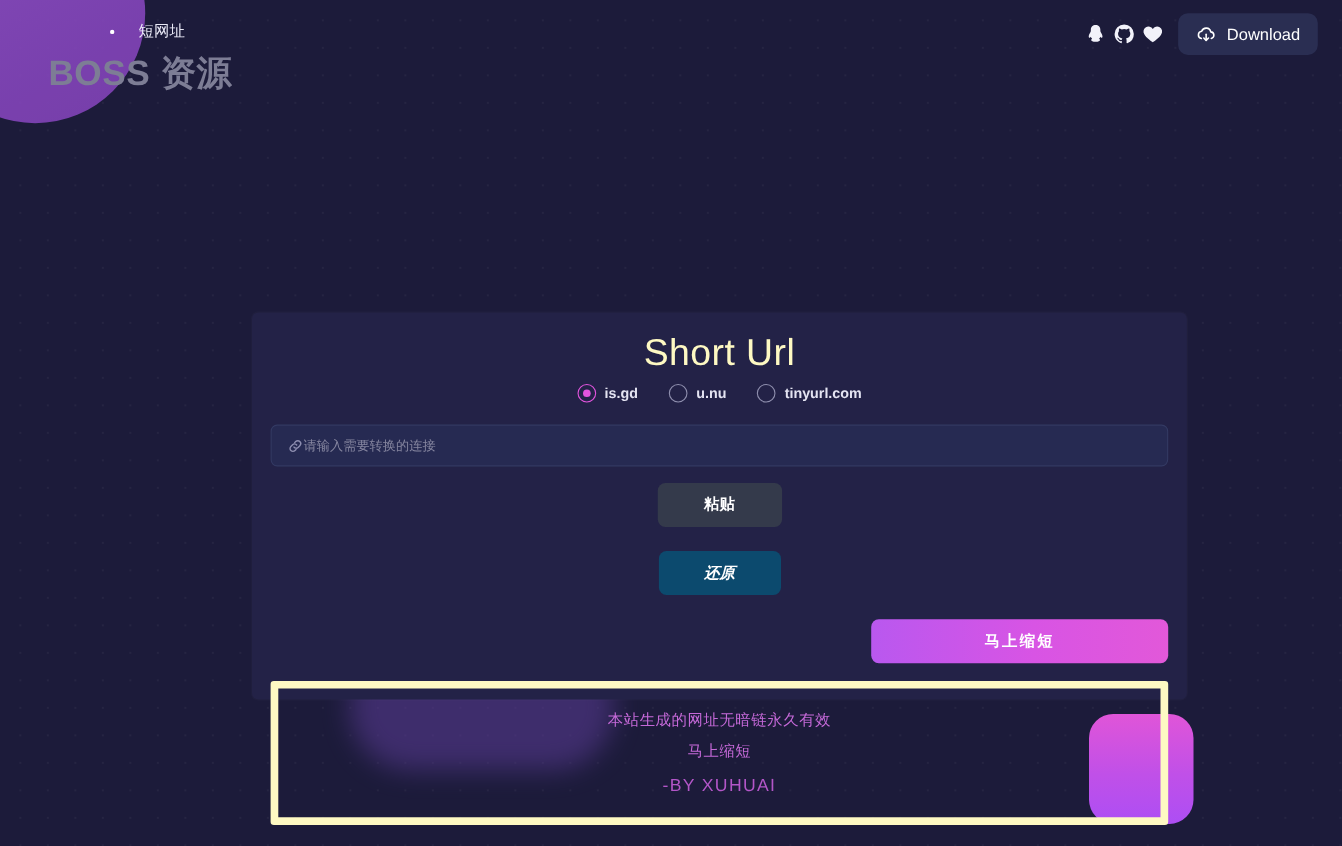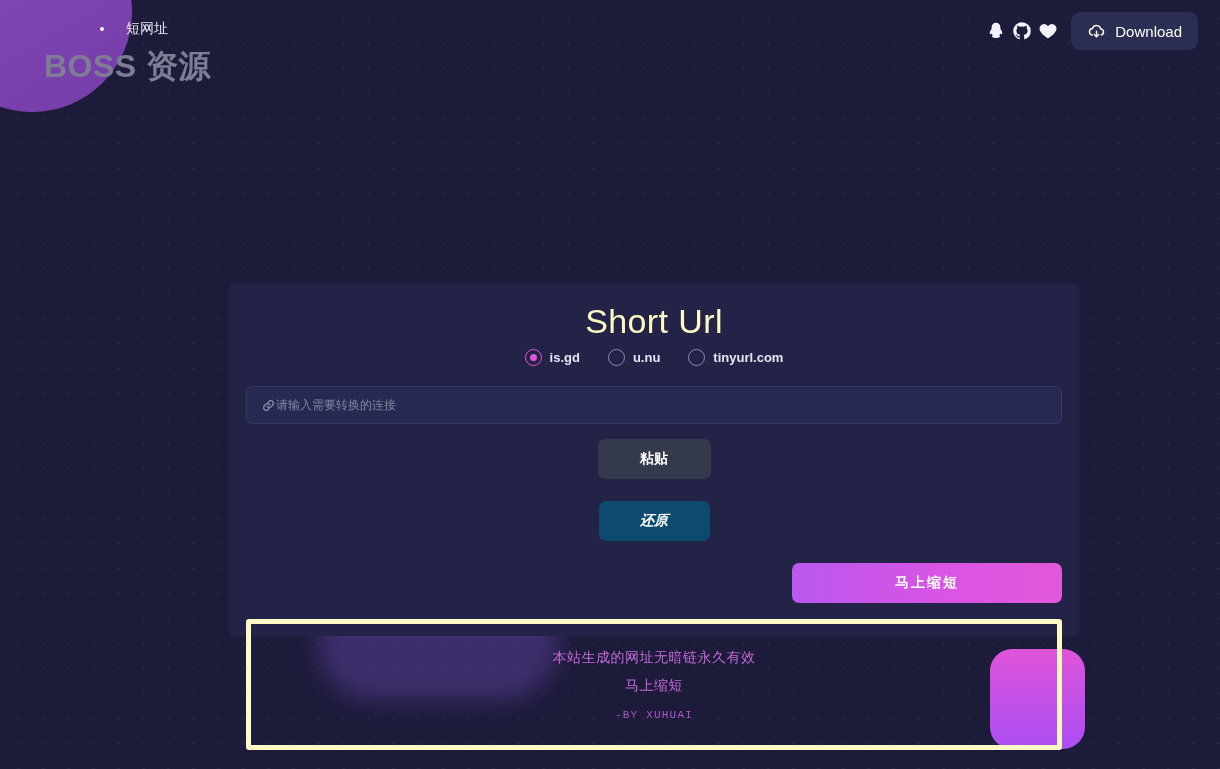--- a/index.html
+++ b/index.html
@@ -255,39 +255,38 @@
   #shorten-btn {
     margin-left: auto;
     width: 270px;
     background: linear-gradient(90deg, #b958ef 0%, #d854e4 55%, #e258d9 100%);
     letter-spacing: 2px;
   }
 
   #result-box {
     margin-top: 16px;
     height: 131px;
-    border: 5px solid #fef9c3;
+    border: 7px solid #fef9c3;
     border-radius: 3px;
     display: flex;
     flex-direction: column;
     align-items: center;
     justify-content: center;
     gap: 10px;
   }
   .res-line {
     font-size: 14px;
     color: #c569d8;
     letter-spacing: 0.5px;
   }
   #result-author {
-    font-size: 11px;
+    font-size: 16px;
     color: #b356c8;
     letter-spacing: 1.2px;
     margin-top: 4px;
-    font-family: Liberation Mono, monospace;
   }
 </style>
 </head>
 <body>
 
 <div id="dot-grid"></div>
 <div id="blob-topleft"></div>
 <div id="blob-bottom"></div>
 <div id="accent-square"></div>
 

